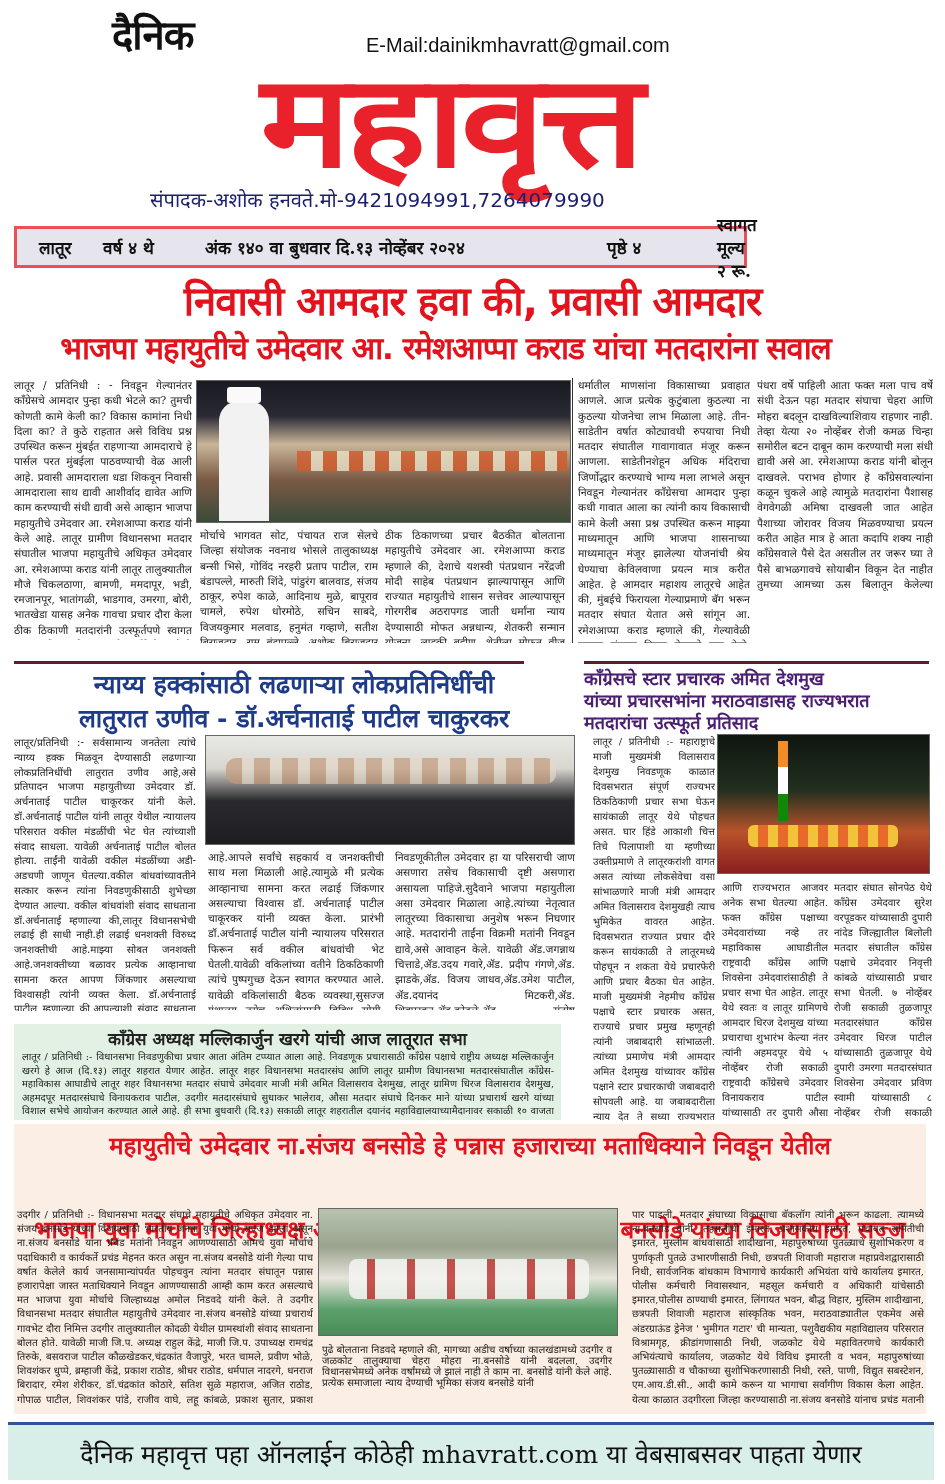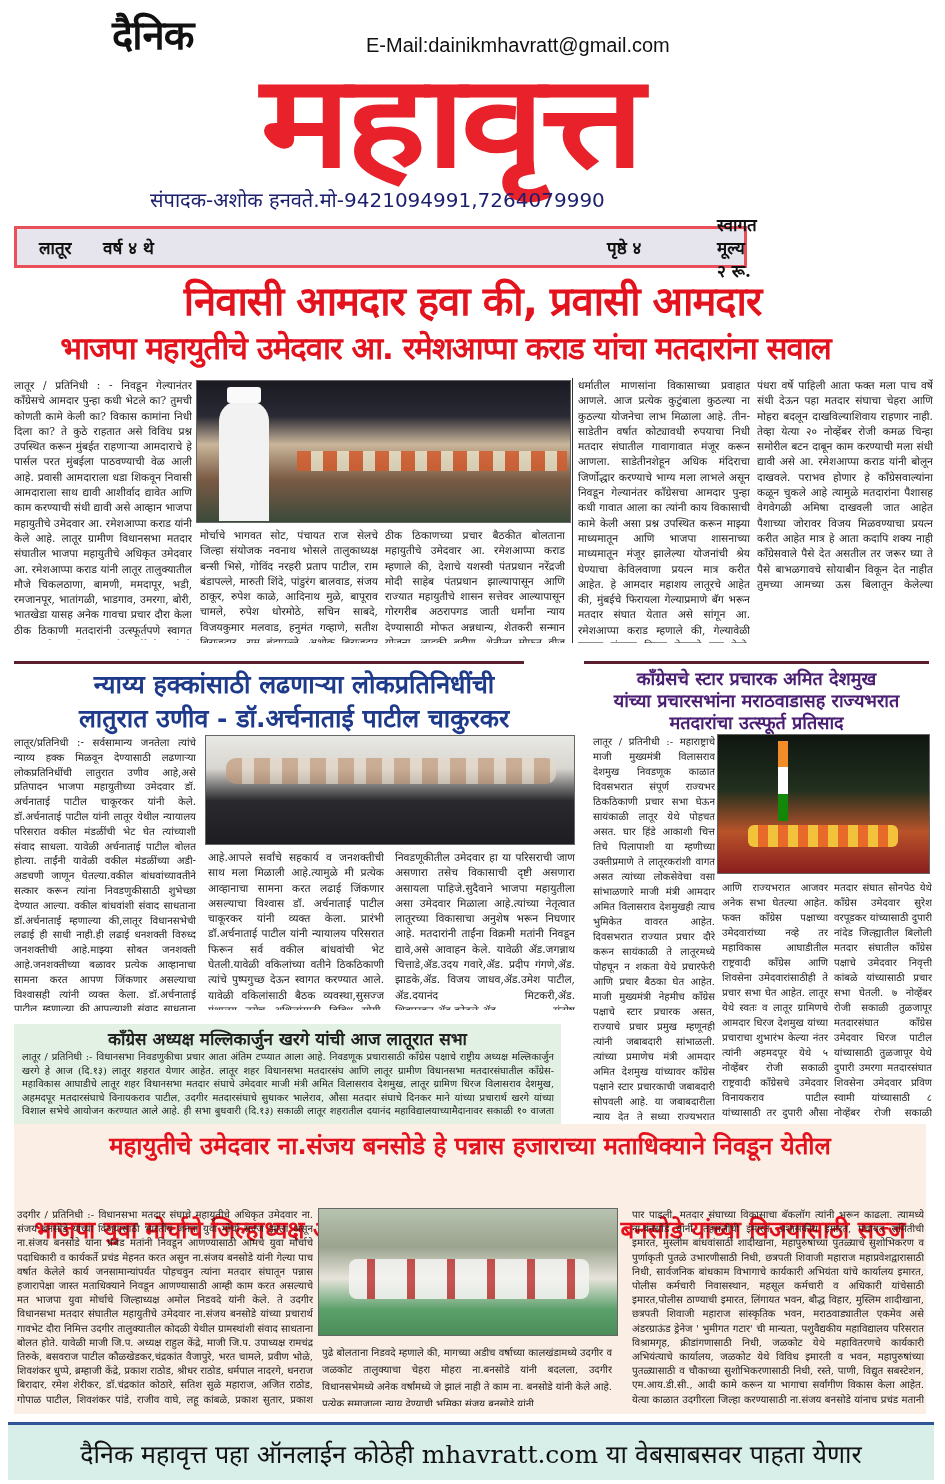--- a/index.html
+++ b/index.html
@@ -11,37 +11,38 @@
 .mast-title{left:160px;top:54px;width:580px;height:136px;color:#e8212a;font-size:128px;font-weight:bold;line-height:136px;text-align:center;letter-spacing:-4px;transform:scaleX(1.18);transform-origin:center;}
 .mast-editor{left:150px;top:186px;font-size:20px;font-weight:normal;color:#1b1f6e;}
 .infobar{left:14px;top:226px;width:733px;height:42px;border:3px solid #e9505a;background:#e6e4ec;display:flex;align-items:center;font-family:"DejaVu Serif",serif;font-weight:bold;font-size:17px;color:#111;}
 .infobar span{position:absolute;}
 .headline1{left:0;top:272px;width:945px;text-align:center;font-size:40px;font-weight:bold;color:#e3121c;letter-spacing:-1px;}
 .headline2{left:0;top:326px;width:891px;text-align:center;font-size:31px;font-weight:bold;color:#e3121c;letter-spacing:-1px;}
 .col{font-size:10.6px;line-height:15.3px;color:#222;text-align:justify;overflow:hidden;font-family:"DejaVu Serif",serif;}
 .photo{border:1px solid #666;overflow:hidden;}
 .rule{height:3px;background:#5a1e2e;}
 .sub-blue{color:#1e3a8a;font-weight:bold;text-align:center;}
-.sub-purple{color:#4b1e73;font-weight:bold;text-align:center;}
-.green-box{left:14px;top:1024px;width:547px;height:113px;background:#e2f1e4;}
+.sub-purple{color:#4b1e73;font-weight:bold;text-align:left;}
+.green-box{left:14px;top:1024px;width:547px;height:96px;background:#e2f1e4;}
 .peach-box{left:14px;top:1124px;width:912px;height:290px;background:#fbeee4;}
 .footer{left:8px;top:1422px;width:926px;height:58px;background:#d8eee9;border-top:3px solid #2f5597;display:flex;align-items:center;justify-content:center;font-family:"DejaVu Serif",serif;font-size:25px;color:#111;}
 .redhead{color:#e3121c;font-weight:bold;text-align:center;}
 </style>
 </head>
 <body>
 
 <div class="abs mast-dainik">दैनिक</div>
 <div class="abs mast-email">E-Mail:dainikmhavratt@gmail.com</div>
 <div class="abs mast-title">महावृत्त</div>
 <div class="abs mast-editor">संपादक-अशोक हनवते.मो-9421094991,7264079990</div>
 
 <div class="abs infobar">
   <span style="left:22px;">लातूर</span>
   <span style="left:86px;">वर्ष ४ थे</span>
+  <span style="left:188px;">अंक १४० वा बुधवार दि.१३ नोव्हेंबर २०२४</span>
   <span style="left:590px;">पृष्ठे ४</span>
   <span style="left:700px;">स्वागत मूल्य २ रू.</span>
 </div>
 
 <div class="abs headline1">निवासी आमदार हवा की, प्रवासी आमदार</div>
 <div class="abs headline2">भाजपा महायुतीचे उमेदवार आ. रमेशआप्पा कराड यांचा मतदारांना सवाल</div>
 
 <div class="abs col" style="left:14px;top:378px;width:178px;height:262px;">लातूर / प्रतिनिधी : - निवडून गेल्यानंतर कॉंग्रेसचे आमदार पुन्हा कधी भेटले का? तुमची कोणती कामे केली का? विकास कामांना निधी दिला का? ते कुठे राहतात असे विविध प्रश्न उपस्थित करून मुंबईत राहणाऱ्या आमदाराचे हे पार्सल परत मुंबईला पाठवण्याची वेळ आली आहे. प्रवासी आमदाराला धडा शिकवून निवासी आमदाराला साथ द्यावी आशीर्वाद द्यावेत आणि काम करण्याची संधी द्यावी असे आव्हान भाजपा महायुतीचे उमेदवार आ. रमेशआप्पा कराड यांनी केले आहे. लातूर ग्रामीण विधानसभा मतदार संघातील भाजपा महायुतीचे अधिकृत उमेदवार आ. रमेशआप्पा कराड यांनी लातूर तालुक्यातील मौजे चिकलठाणा, बामणी, ममदापूर, भडी, रमजानपूर, भातांगळी, भाडगाव, उमरगा, बोरी, भातखेडा यासह अनेक गावचा प्रचार दौरा केला ठीक ठिकाणी मतदारांनी उत्स्फूर्तपणे स्वागत करून प्रतिसाद दिला समर्थन दर्शविले. यावेळी भाजपा किसान मोर्चाचे प्रदेश उपाध्यक्ष विक्रमकाका शिंदे, प्रदीप पाटील खंडापूरकर, माजी खासदार डॉ. सुनील गायकवाड, ओबीसी</div>
 <div class="abs photo" style="left:196px;top:380px;width:375px;height:143px;background:linear-gradient(180deg,#1a1a22 0%,#2a2a34 25%,#c9b59a 45%,#7a5a44 70%,#3b4a3a 100%);">
   <div class="abs" style="left:22px;top:20px;width:50px;height:120px;background:#f2f2f2;border-radius:20px 20px 0 0;"></div>
@@ -85,18 +86,18 @@
 </div>
 
 <div class="abs peach-box"></div>
 <div class="abs redhead" style="left:14px;top:1128px;width:912px;font-size:24px;">महायुतीचे उमेदवार ना.संजय बनसोडे हे पन्नास हजाराच्या मताधिक्याने निवडून येतील</div>
 <div class="abs redhead" style="left:14px;top:1164px;width:912px;font-size:24px;margin-top:48px;">भाजपा युवा मोर्चाचे जिल्हाध्यक्ष अमोल निडवदे युवा मोर्चा ना.संजय बनसोडे यांच्या विजयासाठी सज्ज</div>
 
 <div class="abs col" style="left:17px;top:1208px;width:296px;height:200px;font-size:10px;line-height:14.2px;">उदगीर / प्रतिनिधी :- विधानसभा मतदार संघाचे महायुतीचे अधिकृत उमेदवार ना. संजय बनसोडे यांच्या विजयासाठी भारतीय जनता युवा मोर्चा सज्ज झाला असून ना.संजय बनसोडे यांना प्रचंड मतांनी निवडून आणण्यासाठी आमचे युवा मोर्चाचे पदाधिकारी व कार्यकर्ते प्रचंड मेहनत करत असुन ना.संजय बनसोडे यांनी गेल्या पाच वर्षात केलेले कार्य जनसामान्यांपर्यंत पोहचवुन त्यांना मतदार संघातून पन्नास हजारापेक्षा जास्त मताधिक्याने निवडून आणण्यासाठी आम्ही काम करत असल्याचे मत भाजपा युवा मोर्चाचे जिल्हाध्यक्ष अमोल निडवदे यांनी केले. ते उदगीर विधानसभा मतदार संघातील महायुतीचे उमेदवार ना.संजय बनसोडे यांच्या प्रचारार्थ गावभेट दौरा निमित्त उदगीर तालुक्यातील कोदळी येथील ग्रामस्थांशी संवाद साधताना बोलत होते. यावेळी माजी जि.प. अध्यक्ष राहुल केंद्रे, माजी जि.प. उपाध्यक्ष रामचंद्र तिरुके, बसवराज पाटील कौळखेडकर,चंद्रकांत वैजापुरे, भरत चामले, प्रवीण भोळे, शिवशंकर धुप्पे, ब्रम्हाजी केंद्रे, प्रकाश राठोड, श्रीधर राठोड, धर्मपाल नादरगे, धनराज बिरादार, रमेश शेरीकर, डॉ.चंद्रकांत कोठारे, सतिश सुळे महाराज, अजित राठोड, गोपाळ पाटील, शिवशंकर पांडे, राजीव वाघे, लहू कांबळे, प्रकाश सुतार, प्रकाश पाटील, शंकर जाधव, शिवाजी डावकरे, अरुण पटणे, गिरीधर गडीतकर, विशाल सुतार, व्यंकट सुर्यवंशी, वामन जाधव, आदी उपस्थित होते.</div>
 <div class="abs photo" style="left:318px;top:1208px;width:300px;height:128px;background:linear-gradient(180deg,#b7c2b0 0%,#9aa48e 30%,#e8e4dc 55%,#5aa06a 80%,#4c8c5a 100%);">
   <div class="abs" style="left:30px;top:50px;width:240px;height:40px;background:repeating-linear-gradient(90deg,#f4f4f2 0 18px,#c23a3a 18px 26px,#f4f4f2 26px 40px);opacity:.85;border-radius:8px;"></div>
 </div>
-<div class="abs col" style="left:322px;top:1344px;width:290px;height:62px;font-size:10px;line-height:17px;">पुढे बोलताना निडवदे म्हणाले की, मागच्या अडीच वर्षाच्या कालखंडामध्ये उदगीर व जळकोट तालुक्याचा चेहरा मोहरा ना.बनसोडे यांनी बदलला, उदगीर विधानसभेमध्ये अनेक वर्षांमध्ये जे झालं नाही ते काम ना. बनसोडे यांनी केले आहे. प्रत्येक समाजाला न्याय देण्याची भूमिका संजय बनसोडे यांनी</div>
+<div class="abs col" style="left:322px;top:1344px;width:290px;height:62px;font-size:10px;line-height:11px;">पुढे बोलताना निडवदे म्हणाले की, मागच्या अडीच वर्षाच्या कालखंडामध्ये उदगीर व जळकोट तालुक्याचा चेहरा मोहरा ना.बनसोडे यांनी बदलला, उदगीर विधानसभेमध्ये अनेक वर्षांमध्ये जे झालं नाही ते काम ना. बनसोडे यांनी केले आहे. प्रत्येक समाजाला न्याय देण्याची भूमिका संजय बनसोडे यांनी</div>
 <div class="abs col" style="left:632px;top:1208px;width:292px;height:200px;font-size:10px;line-height:14.2px;">पार पाडली. मतदार संघाच्या विकासाचा बॅकलॉग त्यांनी भरून काढला. त्यामध्ये ना.बनसोडे यांनी, तहसलीची इमारत, प्रशासकीय इमारत, पंचायत समितीची इमारत, मुस्लीम बांधवांसाठी शादीखाना, महापुरुषांच्या पुतळ्याचे सुशोभिकरण व पुर्णाकृती पुतळे उभारणीसाठी निधी, छत्रपती शिवाजी महाराज महाप्रवेशद्वारासाठी निधी, सार्वजनिक बांधकाम विभागाचे कार्यकारी अभियंता यांचे कार्यालय इमारत, पोलीस कर्मचारी निवासस्थान, महसूल कर्मचारी व अधिकारी यांचेसाठी इमारत,पोलीस ठाण्याची इमारत, लिंगायत भवन, बौद्ध विहार, मुस्लिम शादीखाना, छत्रपती शिवाजी महाराज सांस्कृतिक भवन, मराठवाड्यातील एकमेव असे अंडरग्राऊंड ड्रेनेज ' भुमीगत गटार' ची मान्यता, पशुवैद्यकीय महाविद्यालय परिसरात विश्रामगृह, क्रीडांगणासाठी निधी, जळकोट येथे महावितरणचे कार्यकारी अभियंत्याचे कार्यालय, जळकोट येथे विविध इमारती व भवन, महापुरुषांच्या पुतळ्यासाठी व चौकाच्या सुशोभिकरणासाठी निधी, रस्ते, पाणी, विद्युत सबस्टेशन, एम.आय.डी.सी., आदी कामे करून या भागाचा सर्वांगीण विकास केला आहेत. येत्या काळात उदगीरला जिल्हा करण्यासाठी ना.संजय बनसोडे यांनाच प्रचंड मतानी विजयी करावे असे आवाहन अमोल निडवदे यांनी केले आहे. यावेळी कोदळीसह, नागलगाव, नळगीर, चंडी, सुमठाणा आदी गावातील ग्रामस्थ उपस्थित होते.</div>
 
 <div class="abs footer">
   <span>दैनिक महावृत्त पहा ऑनलाईन कोठेही mhavratt.com या वेबसाबसवर पाहता येणार</span>
 </div>
 
 </body></html>

